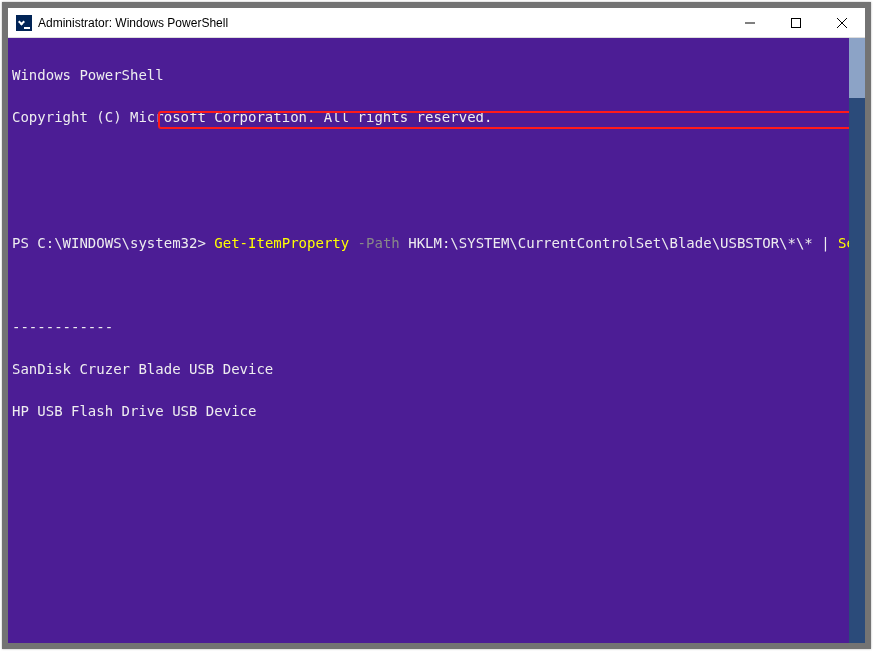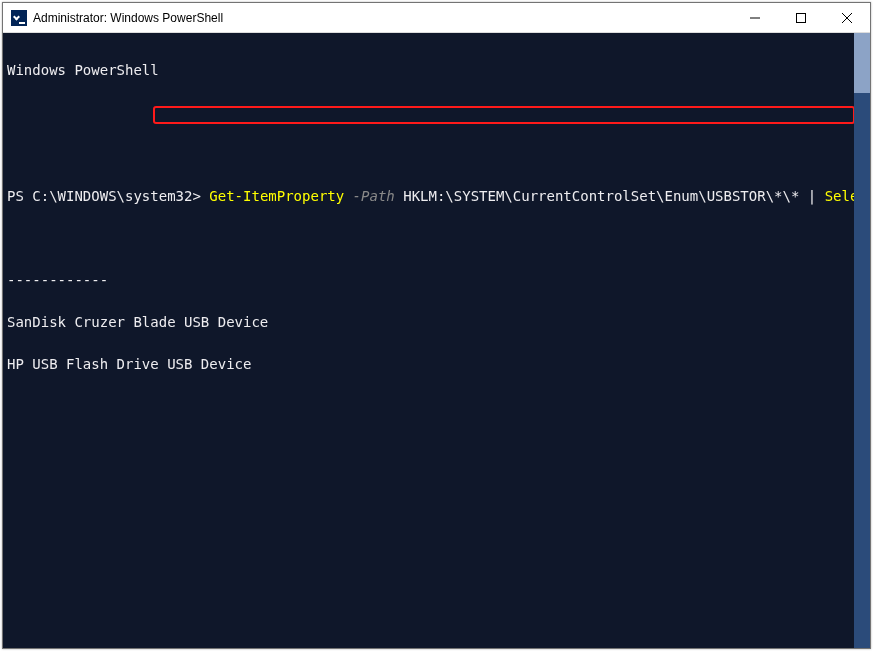--- a/index.html
+++ b/index.html
@@ -11,21 +11,21 @@
       font-family: 'Segoe UI', Tahoma, sans-serif;
       background: #fff;
       width: 873px;
       height: 651px;
       overflow: hidden;
     }
     .window {
       width: 869px;
       height: 647px;
       margin: 2px;
-      border: 1px solid #737373;
+      border: 6px solid #737373;
       background: #fff;
       display: flex;
       flex-direction: column;
       box-shadow: 0 0 2px rgba(0,0,0,0.3);
     }
     .titlebar {
       height: 30px;
       background: #fff;
       display: flex;
       align-items: center;
@@ -88,21 +88,21 @@
       align-items: center;
       justify-content: center;
       cursor: pointer;
     }
     .titlebar-btn svg {
       width: 10px;
       height: 10px;
     }
     .terminal-wrap {
       flex: 1;
-      background: #0f172a;
+      background: #4c1d95;
       position: relative;
       overflow: hidden;
     }
     .terminal {
       position: absolute;
       top: 0;
       left: 0;
       right: 16px;
       bottom: 0;
       padding: 2px 4px;
@@ -133,21 +133,21 @@
       height: 60px;
       background: #8ca3c6;
     }
     .highlight-box {
       position: absolute;
       border: 2px solid #ff1a1a;
       border-radius: 3px;
       pointer-events: none;
     }
     .cmd-yellow { color: #ffff00; }
-    .cmd-gray { color: #888888; font-style: italic; }
+    .cmd-gray { color: #888888; }
     .cmd-white { color: #eeedf0; }
     .prompt { color: #eeedf0; }
   </style>
 </head>
 <body>
 
 <div class="window">
   <div class="titlebar">
     <div class="titlebar-icon">
       <span class="ps-underline"></span>
@@ -169,23 +169,24 @@
             <line x1="0" y1="0" x2="10" y2="10" stroke="#000" stroke-width="1"></line>
             <line x1="10" y1="0" x2="0" y2="10" stroke="#000" stroke-width="1"></line>
           </svg>
       </div>
     </div>
   </div>
 
   <div class="terminal-wrap">
     <div class="terminal">
       <div class="line">Windows PowerShell</div>
-      <div class="line"> </div>
-      <div class="line"> </div>
-      <div class="line"><span class="prompt">PS C:\WINDOWS\system32&gt;</span> <span class="cmd-yellow">Get-ItemProperty</span> <span class="cmd-gray">-Path</span> <span class="cmd-white">HKLM:\SYSTEM\CurrentControlSet\Enum\USBSTOR\*\*</span> <span class="cmd-white">|</span> <span class="cmd-yellow">Select</span> </div>
+      <div class="line">Copyright (C) Microsoft Corporation. All rights reserved.</div>
+      <div class="line"> </div>
+      <div class="line"> </div>
+      <div class="line"><span class="prompt">PS C:\WINDOWS\system32&gt;</span> <span class="cmd-yellow">Get-ItemProperty</span> <span class="cmd-gray">-Path</span> <span class="cmd-white">HKLM:\SYSTEM\CurrentControlSet\Blade\USBSTOR\*\*</span> <span class="cmd-white">|</span> <span class="cmd-yellow">Select</span> </div>
       <div class="line"> </div>
       <div class="line">------------</div>
       <div class="line">SanDisk Cruzer Blade USB Device</div>
       <div class="line">HP USB Flash Drive USB Device</div>
       <div class="line"> </div>
       <div class="line"> </div>
       
     </div>
 
     <div class="highlight-box" style="left:150px;top:73px;width:702px;height:18px;"></div>

